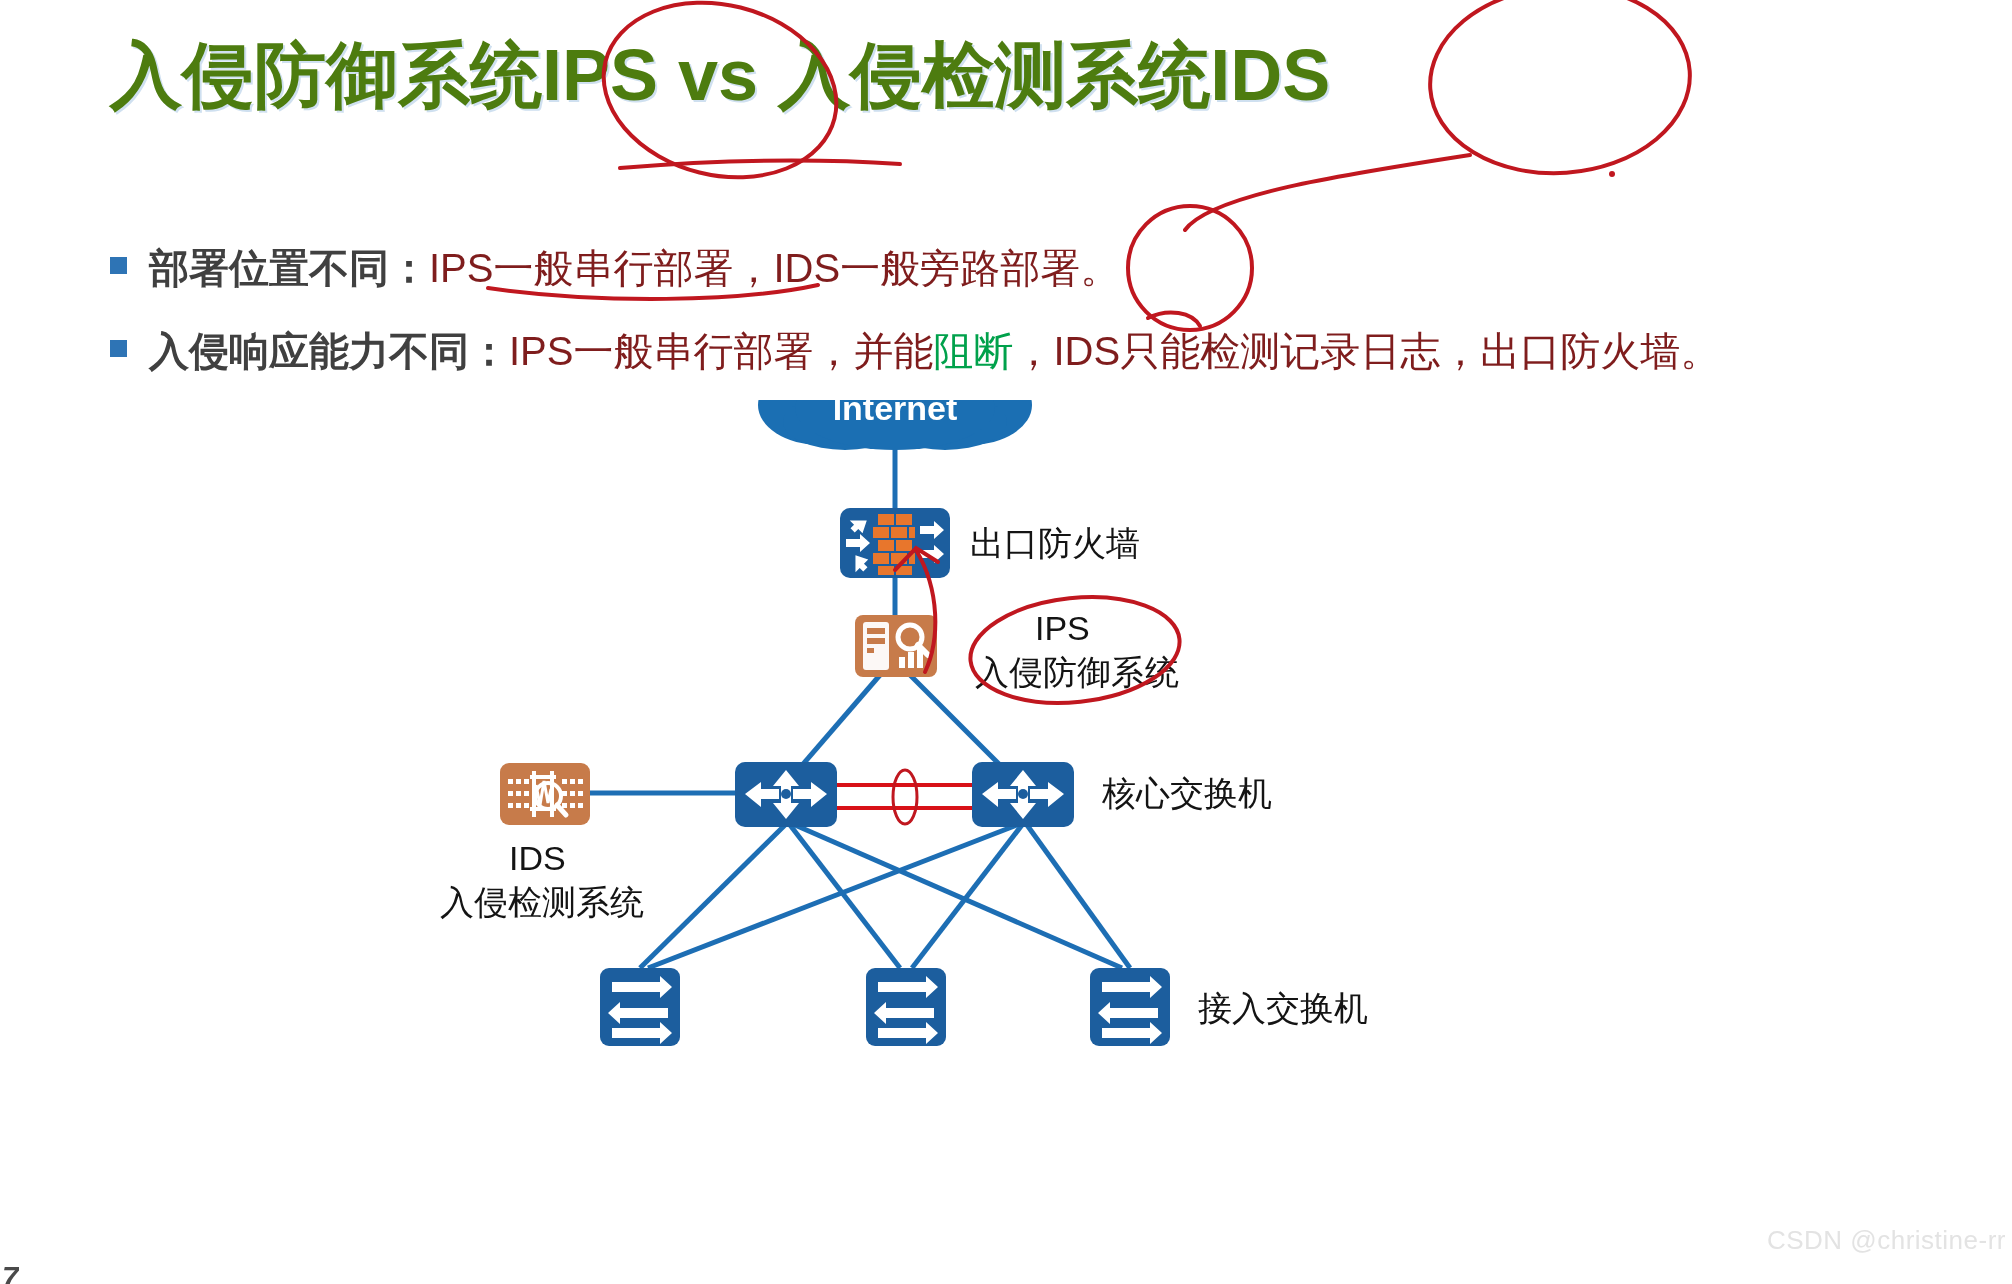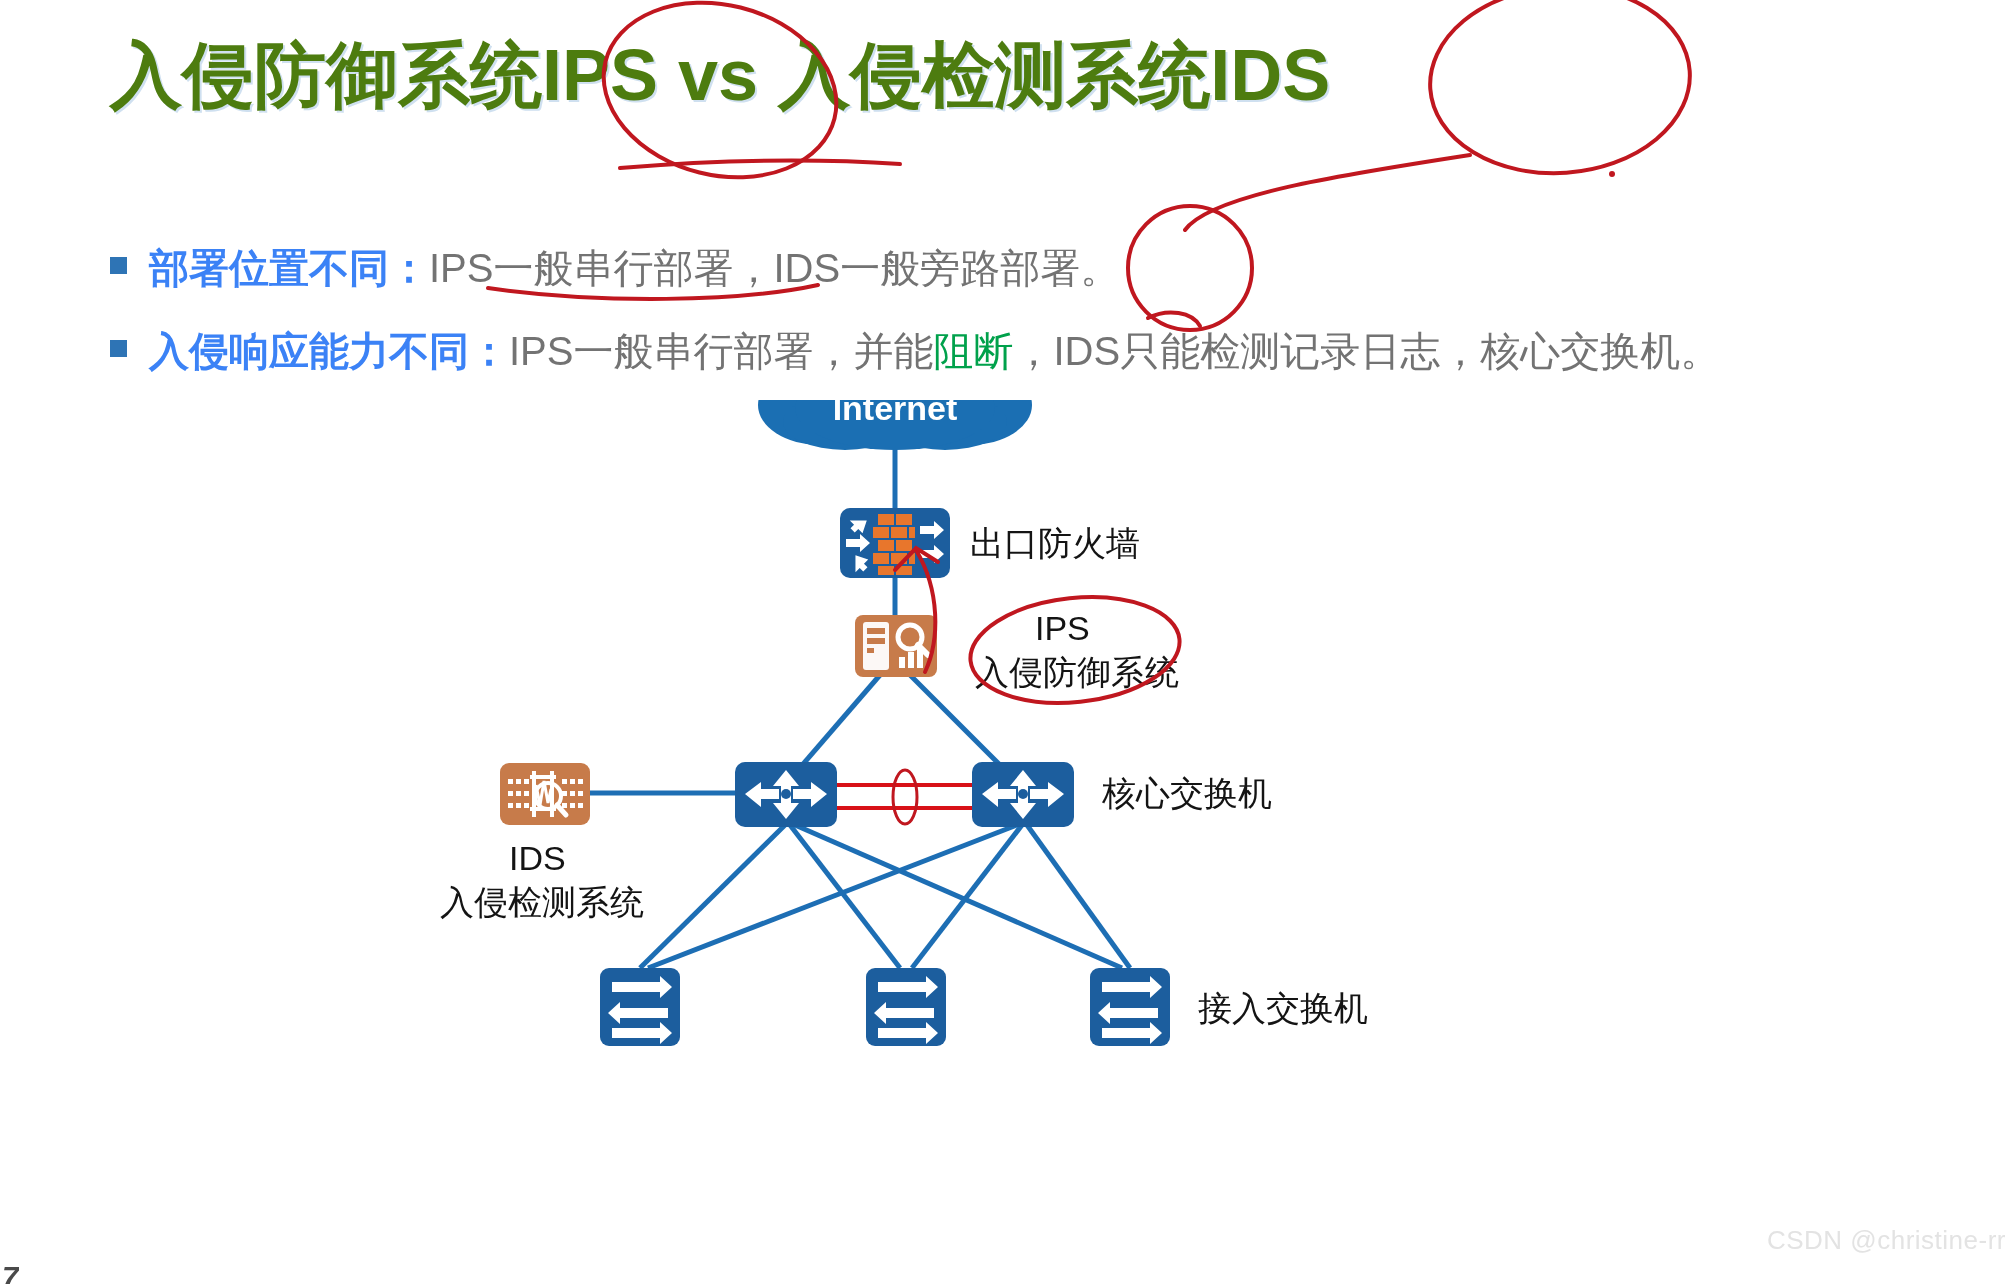--- a/index.html
+++ b/index.html
@@ -43,26 +43,26 @@
   .bullet-marker {
     display: inline-block;
     width: 17px;
     height: 17px;
     background: #2E74B5;
     vertical-align: middle;
     margin-right: 22px;
     margin-bottom: 6px;
   }
   .bullet-key {
-    color: #3b82f6;
+    color: #404040;
     font-weight: bold;
     vertical-align: middle;
   }
   .bullet-body {
-    color: #737373;
+    color: #7f1d1d;
     vertical-align: middle;
   }
   .bullet-hl {
     color: #00A14B;
     vertical-align: middle;
   }
 
   
   #network-diagram {
     position: absolute;
@@ -111,21 +111,21 @@
 </head>
 <body>
 
 <div id="slide-title">入侵防御系统IPS vs 入侵检测系统IDS</div>
 
 <div class="bullet-row" id="bullet-row-0">
   <span class="bullet-marker"></span><span class="bullet-key">部署位置不同：</span><span class="bullet-body">IPS一般串行部署，IDS一般旁路部署。</span>
 </div>
 
 <div class="bullet-row" id="bullet-row-1">
-  <span class="bullet-marker"></span><span class="bullet-key">入侵响应能力不同：</span><span class="bullet-body">IPS一般串行部署，并能</span><span class="bullet-hl">阻断</span><span class="bullet-body">，IDS只能检测记录日志，核心交换机。</span>
+  <span class="bullet-marker"></span><span class="bullet-key">入侵响应能力不同：</span><span class="bullet-body">IPS一般串行部署，并能</span><span class="bullet-hl">阻断</span><span class="bullet-body">，IDS只能检测记录日志，出口防火墙。</span>
 </div>
 
 <div id="network-diagram">
 <svg id="diagram-svg" width="2012" height="884" viewBox="0 0 2012 884" xmlns="http://www.w3.org/2000/svg">
 
   <defs>
 
     <clipPath id="clip-brick">
       <rect x="0" y="0" width="48" height="72"></rect>
     </clipPath>

